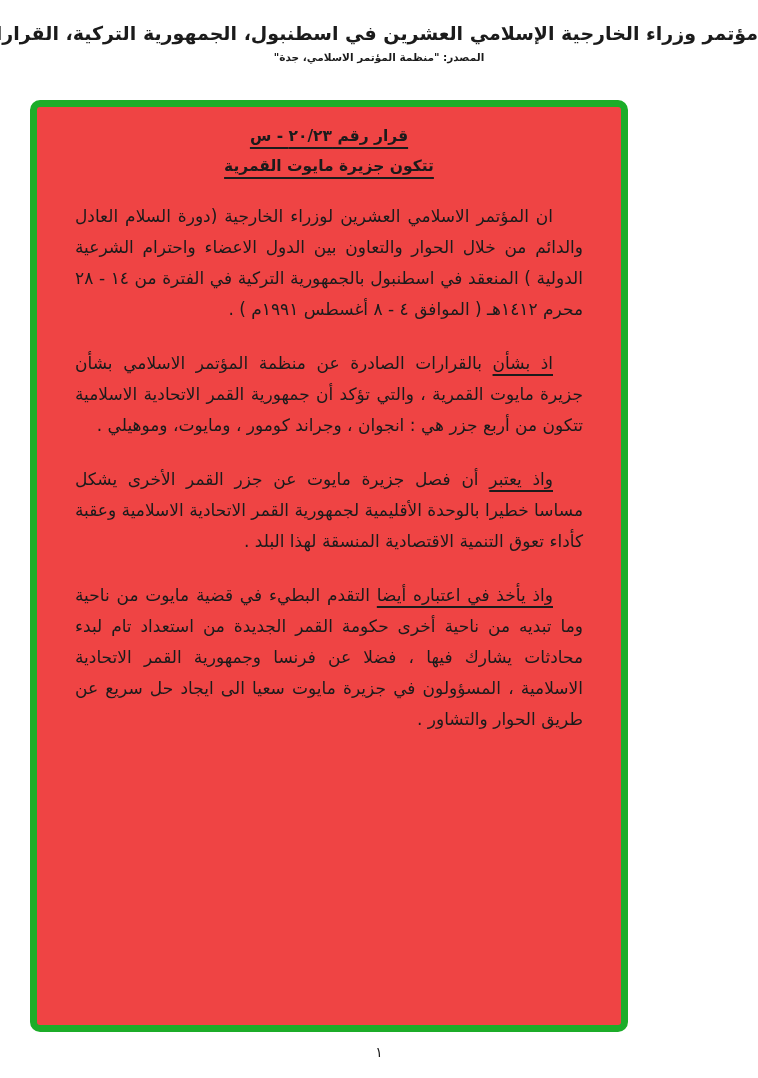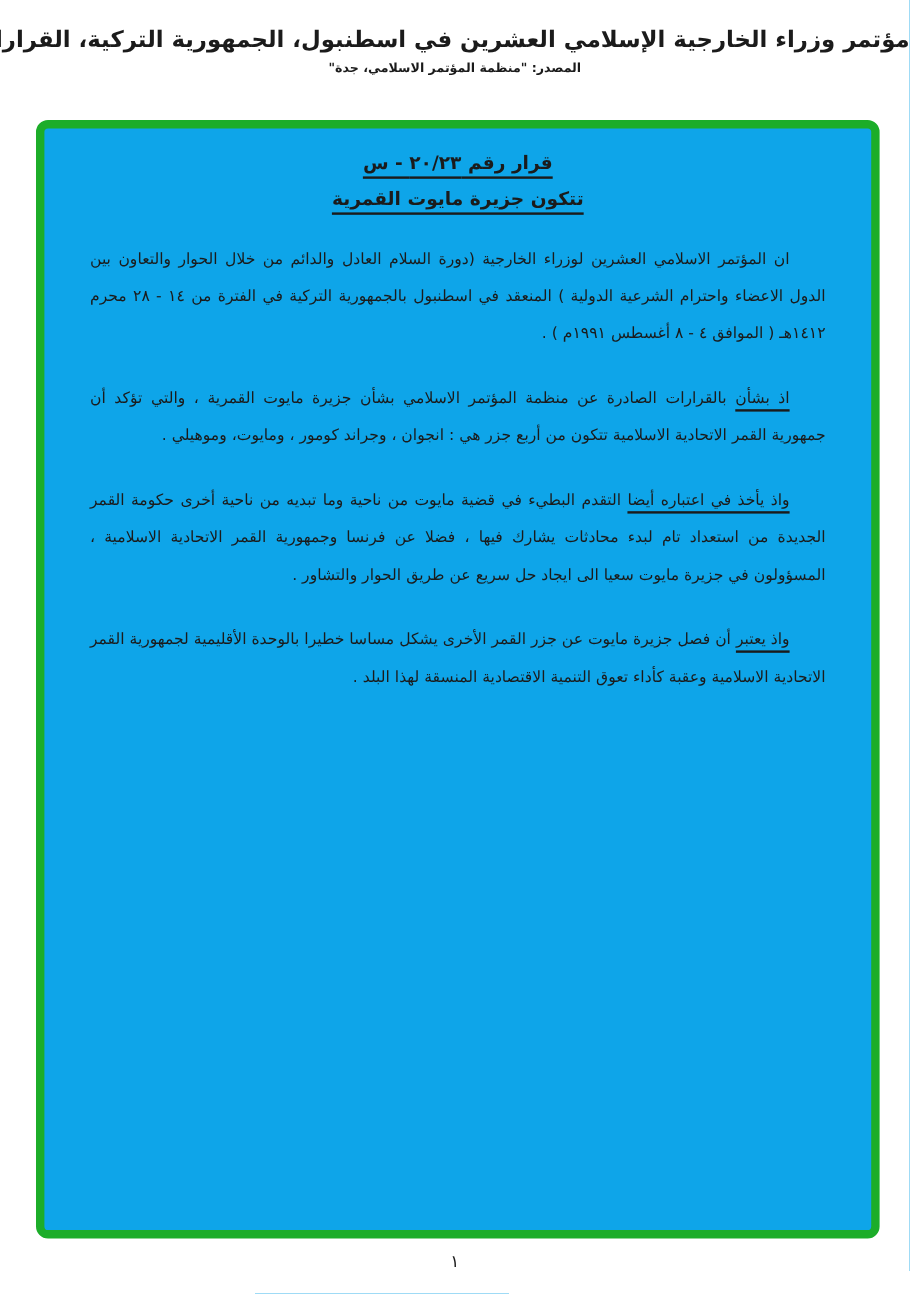--- a/index.html
+++ b/index.html
@@ -23,46 +23,46 @@
     letter-spacing:0px;
   }
   .page-header .source {
     font-size:10.5px;
     font-weight:bold;
     margin-top:7px;
   }
   .doc-frame {
     position:absolute;
     left:30px; top:100px;
-    width:703px; height:932px;
+    width:598px; height:932px;
     box-sizing:border-box;
     border:7px solid #1cad29;
     border-radius:10px;
     padding:14px 38px 0 38px;
     direction:rtl;
     overflow:hidden;
-    background:#0ea5e9;
+    background:#ef4444;
   }
   .doc-title {
     text-align:center;
     font-weight:bold;
     font-size:15.5px;
     line-height:30px;
     margin-bottom:20px;
   }
   .doc-title .t-line {
     display:block;
   }
   .doc-title .u {
     text-decoration:underline;
     text-underline-offset:6px;
     text-decoration-thickness:1.5px;
   }
   .para {
-    font-size:13px;
+    font-size:17px;
     line-height:31px;
     text-align:justify;
     text-indent:30px;
     margin:0 0 23px 0;
   }
   .para .lead {
     text-decoration:underline;
     text-underline-offset:5px;
     text-decoration-thickness:1.5px;
   }
@@ -88,18 +88,18 @@
     <span class="t-line"><span class="u">قرار رقم ٢٠/٢٣ - س</span></span>
     <span class="t-line"><span class="u">تتكون جزيرة مايوت القمرية</span></span>
   </div>
 
   <p class="para"><span class="lead"></span><span>ان المؤتمر الاسلامي العشرين لوزراء الخارجية (دورة السلام العادل والدائم من خلال الحوار والتعاون بين الدول الاعضاء واحترام الشرعية الدولية ) المنعقد في اسطنبول بالجمهورية التركية في الفترة من ١٤ - ٢٨ محرم ١٤١٢هـ ( الموافق ٤ - ٨ أغسطس ١٩٩١م ) .</span></p>
 
   <p class="para"><span class="lead">اذ بشأن</span><span> بالقرارات الصادرة عن منظمة المؤتمر الاسلامي بشأن جزيرة مايوت القمرية ، والتي تؤكد أن جمهورية القمر الاتحادية الاسلامية تتكون من أربع جزر هي : انجوان ، وجراند كومور ، ومايوت، وموهيلي .</span></p>
 
 
 
+  <p class="para"><span class="lead">واذ يعتبر</span><span> أن فصل جزيرة مايوت عن جزر القمر الأخرى يشكل مساسا خطيرا بالوحدة الأقليمية لجمهورية القمر الاتحادية الاسلامية وعقبة كأداء تعوق التنمية الاقتصادية المنسقة لهذا البلد .</span></p>
+
   <p class="para"><span class="lead">واذ يأخذ في اعتباره أيضا</span><span> التقدم البطيء في قضية مايوت من ناحية وما تبديه من ناحية أخرى حكومة القمر الجديدة من استعداد تام لبدء محادثات يشارك فيها ، فضلا عن فرنسا وجمهورية القمر الاتحادية الاسلامية ، المسؤولون في جزيرة مايوت سعيا الى ايجاد حل سريع عن طريق الحوار والتشاور .</span></p>
-
-  <p class="para"><span class="lead">واذ يعتبر</span><span> أن فصل جزيرة مايوت عن جزر القمر الأخرى يشكل مساسا خطيرا بالوحدة الأقليمية لجمهورية القمر الاتحادية الاسلامية وعقبة كأداء تعوق التنمية الاقتصادية المنسقة لهذا البلد .</span></p>
 </div>
 
 <div class="page-number">١</div>
 
 </body></html>

